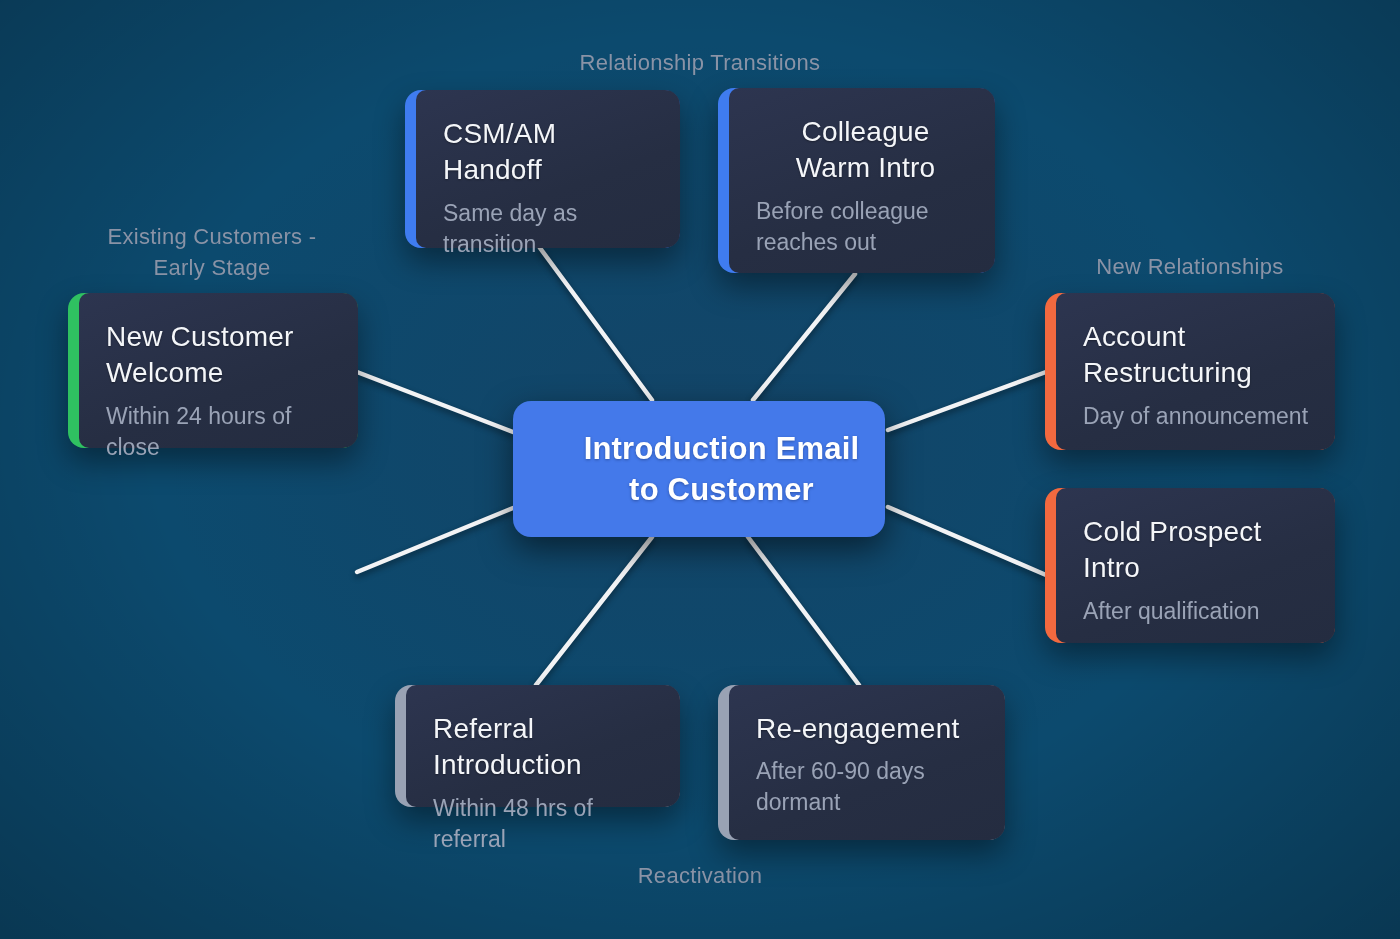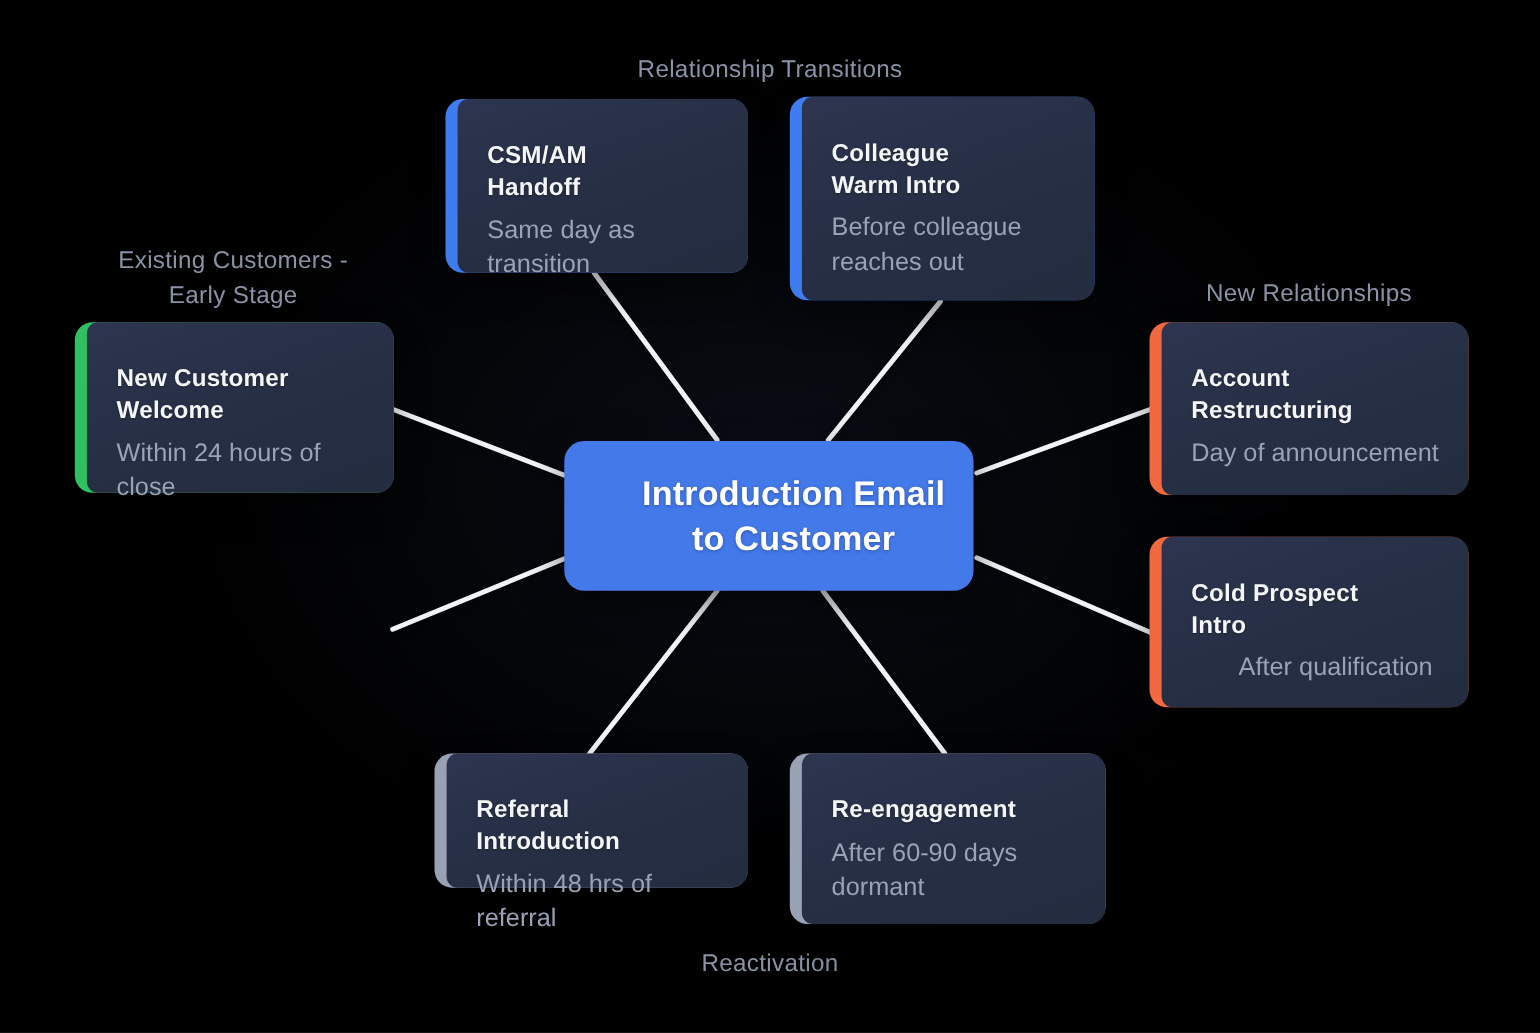--- a/index.html
+++ b/index.html
@@ -31,44 +31,43 @@
     position:absolute; border-radius:16px;
     box-shadow:0 14px 30px rgba(0,0,0,.4);
   }
   .card-body {
     position:absolute; top:0; right:0; bottom:0; left:11px;
     background:linear-gradient(160deg, #2d3550 0%, #262e43 60%, #242c40 100%);
     border-radius:10px 15px 15px 10px;
     padding:26px 20px 0 27px;
   }
   .card-title {
-    font-size:22px; font-weight:700; line-height:1.3;
+    font-size:28px; font-weight:400; line-height:1.3;
     letter-spacing:.2px; white-space:pre-line;
     text-shadow:0 1px 2px rgba(0,0,0,.35);
-    margin-top:11px;
   }
   .card-subtitle {
     font-size:23px; line-height:1.35; margin-top:9px;
     white-space:pre-line;
   }
   .center-node {
     position:absolute; left:513px; top:401px; width:372px; height:136px;
     border-radius:18px;
     display:flex; align-items:center; justify-content:center;
     text-align:center; color:#ffffff;
     font-size:31px; font-weight:700; line-height:1.33;
     letter-spacing:.2px; white-space:pre-line;
     box-shadow:0 12px 32px rgba(0,0,0,.5);
     text-shadow:0 1px 3px rgba(20,40,90,.45);
   }
 </style>
 </head>
 <body>
 
-<div class="canvas" data-bind-style="background:colors.background" style="background: #000000;">
+<div class="canvas" data-bind-style="background:colors.background" style="background: #0c4a6e;">
   <div class="vignette"></div>
 
   <svg class="wires" viewBox="0 0 1400 939">
     <line data-bind-style="stroke:colors.line" x1="540" y1="248" x2="652" y2="400" style="stroke: rgb(242, 243, 245);"></line>
     <line data-bind-style="stroke:colors.line" x1="855" y1="274" x2="753" y2="400" style="stroke: rgb(242, 243, 245);"></line>
     <line data-bind-style="stroke:colors.line" x1="357" y1="372" x2="513" y2="432" style="stroke: rgb(242, 243, 245);"></line>
     <line data-bind-style="stroke:colors.line" x1="357" y1="572" x2="513" y2="508" style="stroke: rgb(242, 243, 245);"></line>
     <line data-bind-style="stroke:colors.line" x1="888" y1="430" x2="1046" y2="372" style="stroke: rgb(242, 243, 245);"></line>
     <line data-bind-style="stroke:colors.line" x1="888" y1="507" x2="1046" y2="575" style="stroke: rgb(242, 243, 245);"></line>
     <line data-bind-style="stroke:colors.line" x1="652" y1="537" x2="536" y2="685" style="stroke: rgb(242, 243, 245);"></line>
@@ -84,21 +83,21 @@
   <div class="card" data-bind-style="background:cards.csm_handoff.accent" style="left: 405px; top: 90px; width: 275px; height: 158px; background: rgb(63, 124, 240);">
     <div class="card-body">
       <div class="card-title" data-bind="cards.csm_handoff.title" data-bind-style="color:colors.title_text" style="color: rgb(244, 246, 249);">CSM/AM
 Handoff</div>
       <div class="card-subtitle" data-bind="cards.csm_handoff.subtitle" data-bind-style="color:colors.subtitle_text" style="color: rgb(154, 163, 182);">Same day as transition</div>
     </div>
   </div>
 
   <div class="card" data-bind-style="background:cards.colleague_warm_intro.accent" style="left: 718px; top: 88px; width: 277px; height: 185px; background: rgb(63, 124, 240);">
     <div class="card-body">
-      <div class="card-title" data-bind="cards.colleague_warm_intro.title" data-bind-style="color:colors.title_text" style="color: rgb(244, 246, 249);">Colleague
+      <div class="card-title" data-bind="cards.colleague_warm_intro.title" data-bind-style="color:colors.title_text" style="color: rgb(244, 246, 249); text-align: center;">Colleague
 Warm Intro</div>
       <div class="card-subtitle" data-bind="cards.colleague_warm_intro.subtitle" data-bind-style="color:colors.subtitle_text" style="color: rgb(154, 163, 182);">Before colleague
 reaches out</div>
     </div>
   </div>
 
   <div class="card" data-bind-style="background:cards.new_customer_welcome.accent" style="left: 68px; top: 293px; width: 290px; height: 155px; background: rgb(47, 193, 97);">
     <div class="card-body">
       <div class="card-title" data-bind="cards.new_customer_welcome.title" data-bind-style="color:colors.title_text" style="color: rgb(244, 246, 249);">New Customer
 Welcome</div>
@@ -112,21 +111,21 @@
       <div class="card-title" data-bind="cards.account_restructuring.title" data-bind-style="color:colors.title_text" style="color: rgb(244, 246, 249);">Account
 Restructuring</div>
       <div class="card-subtitle" data-bind="cards.account_restructuring.subtitle" data-bind-style="color:colors.subtitle_text" style="color: rgb(154, 163, 182);">Day of announcement</div>
     </div>
   </div>
 
   <div class="card" data-bind-style="background:cards.cold_prospect_intro.accent" style="left: 1045px; top: 488px; width: 290px; height: 155px; background: rgb(242, 105, 63);">
     <div class="card-body">
       <div class="card-title" data-bind="cards.cold_prospect_intro.title" data-bind-style="color:colors.title_text" style="color: rgb(244, 246, 249);">Cold Prospect
 Intro</div>
-      <div class="card-subtitle" data-bind="cards.cold_prospect_intro.subtitle" data-bind-style="color:colors.subtitle_text" style="color: rgb(154, 163, 182); margin-left: 43px;">After qualification</div>
+      <div class="card-subtitle" data-bind="cards.cold_prospect_intro.subtitle" data-bind-style="color:colors.subtitle_text" style="color: rgb(154, 163, 182);">After qualification</div>
     </div>
   </div>
 
   <div class="card" data-bind-style="background:cards.referral_introduction.accent" style="left: 395px; top: 685px; width: 285px; height: 122px; background: rgb(153, 162, 180);">
     <div class="card-body">
       <div class="card-title" data-bind="cards.referral_introduction.title" data-bind-style="color:colors.title_text" style="color: rgb(244, 246, 249);">Referral
 Introduction</div>
       <div class="card-subtitle" data-bind="cards.referral_introduction.subtitle" data-bind-style="color:colors.subtitle_text" style="color: rgb(154, 163, 182);">Within 48 hrs of referral</div>
     </div>
   </div>

